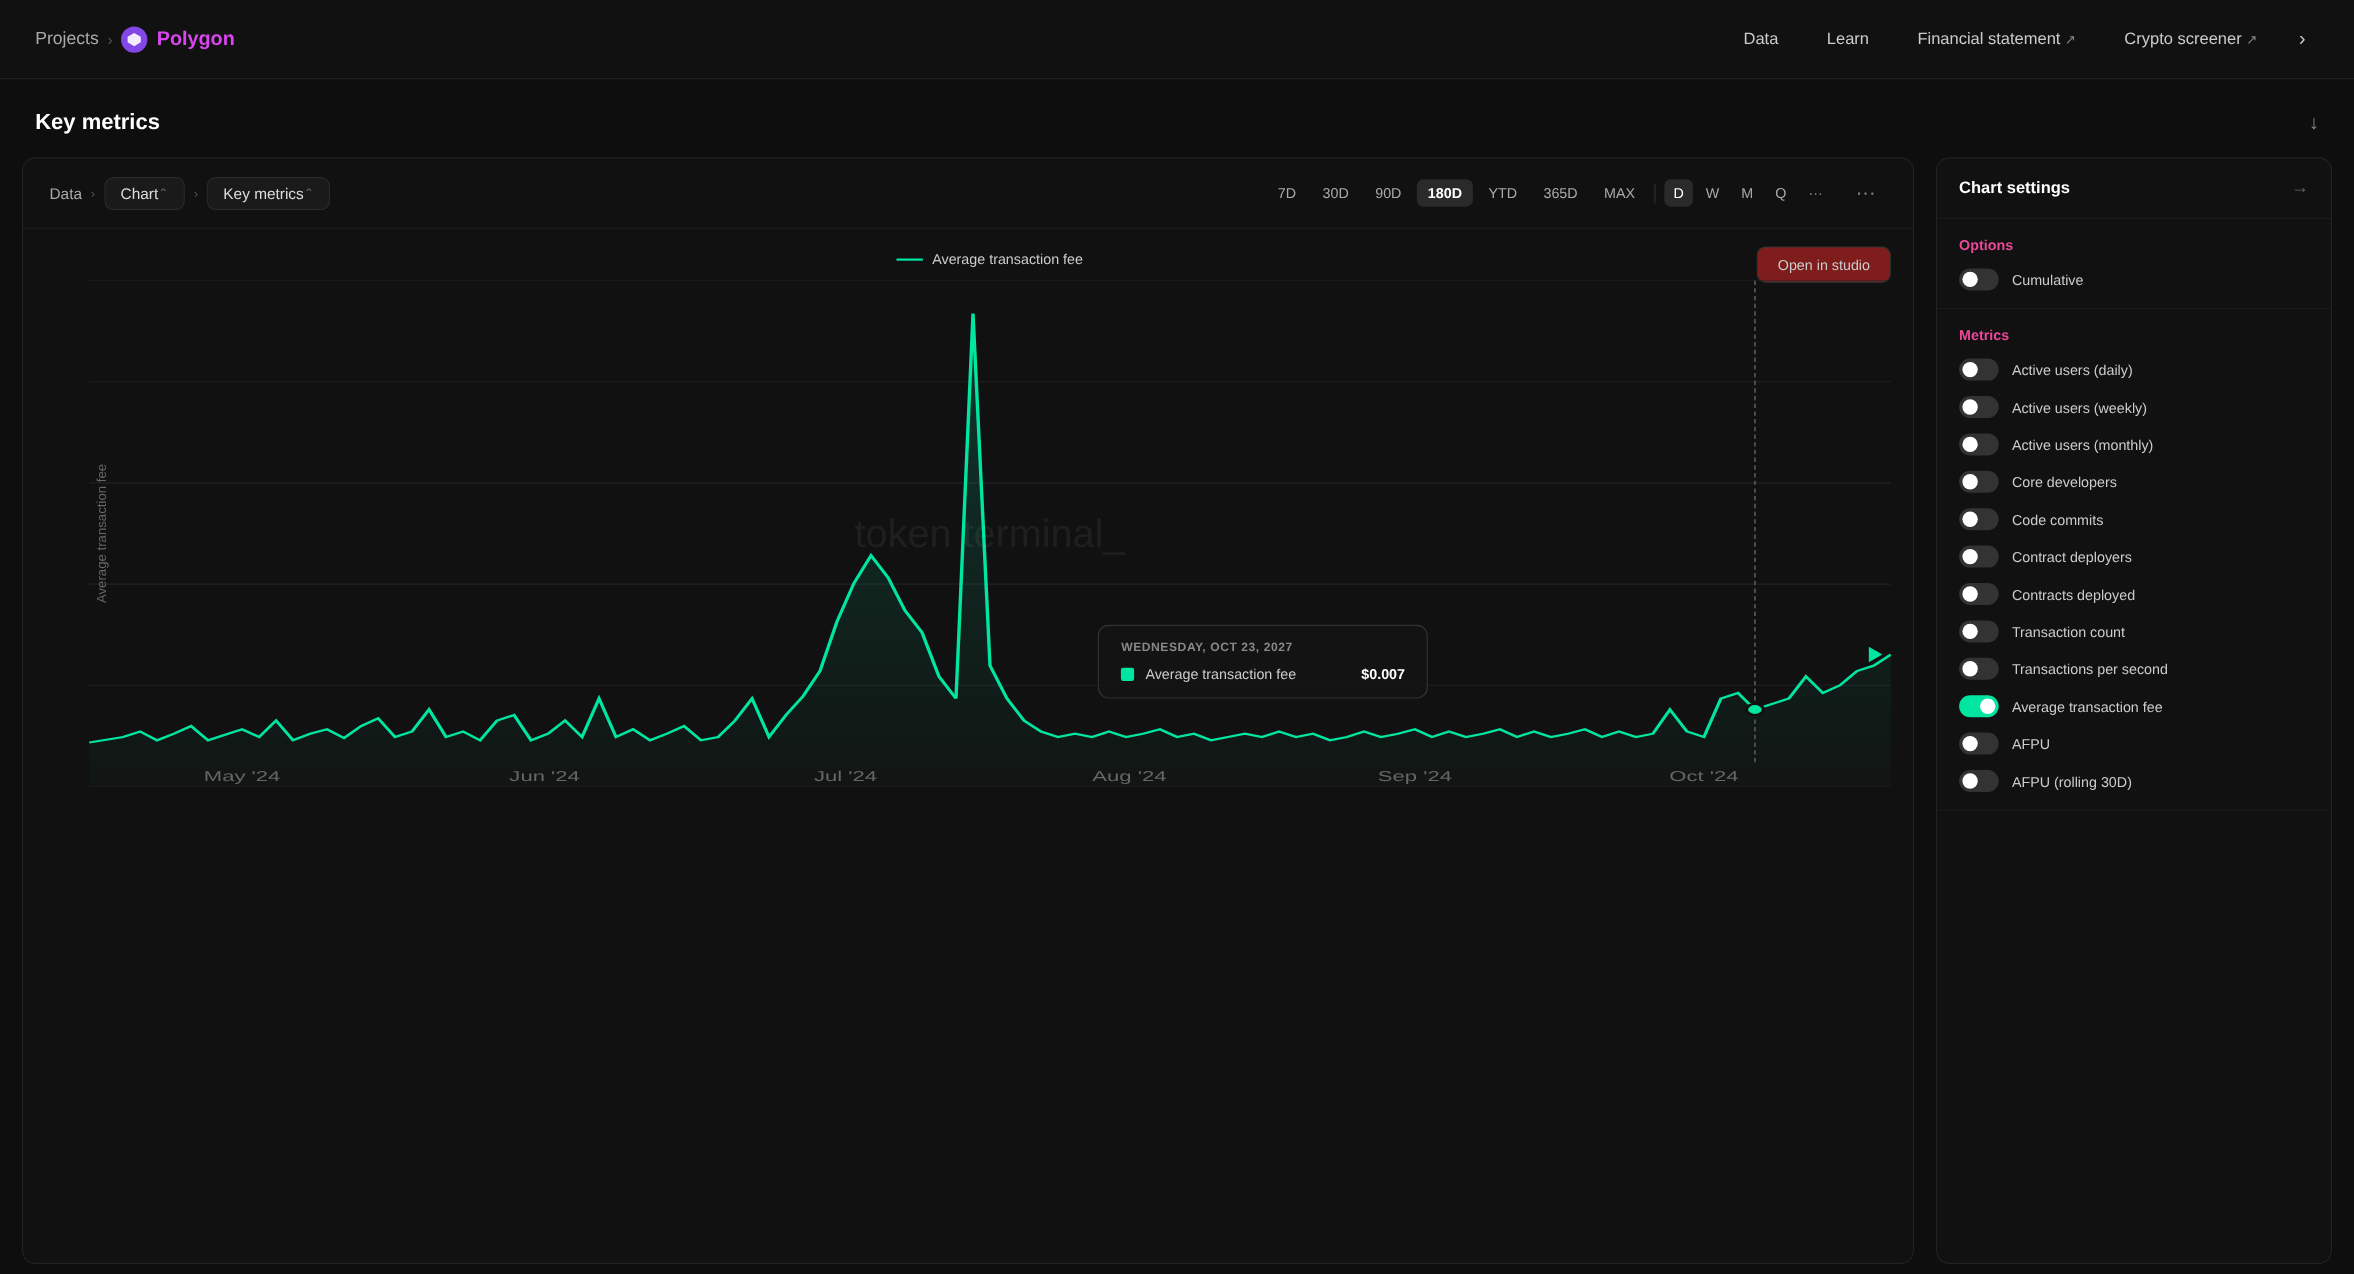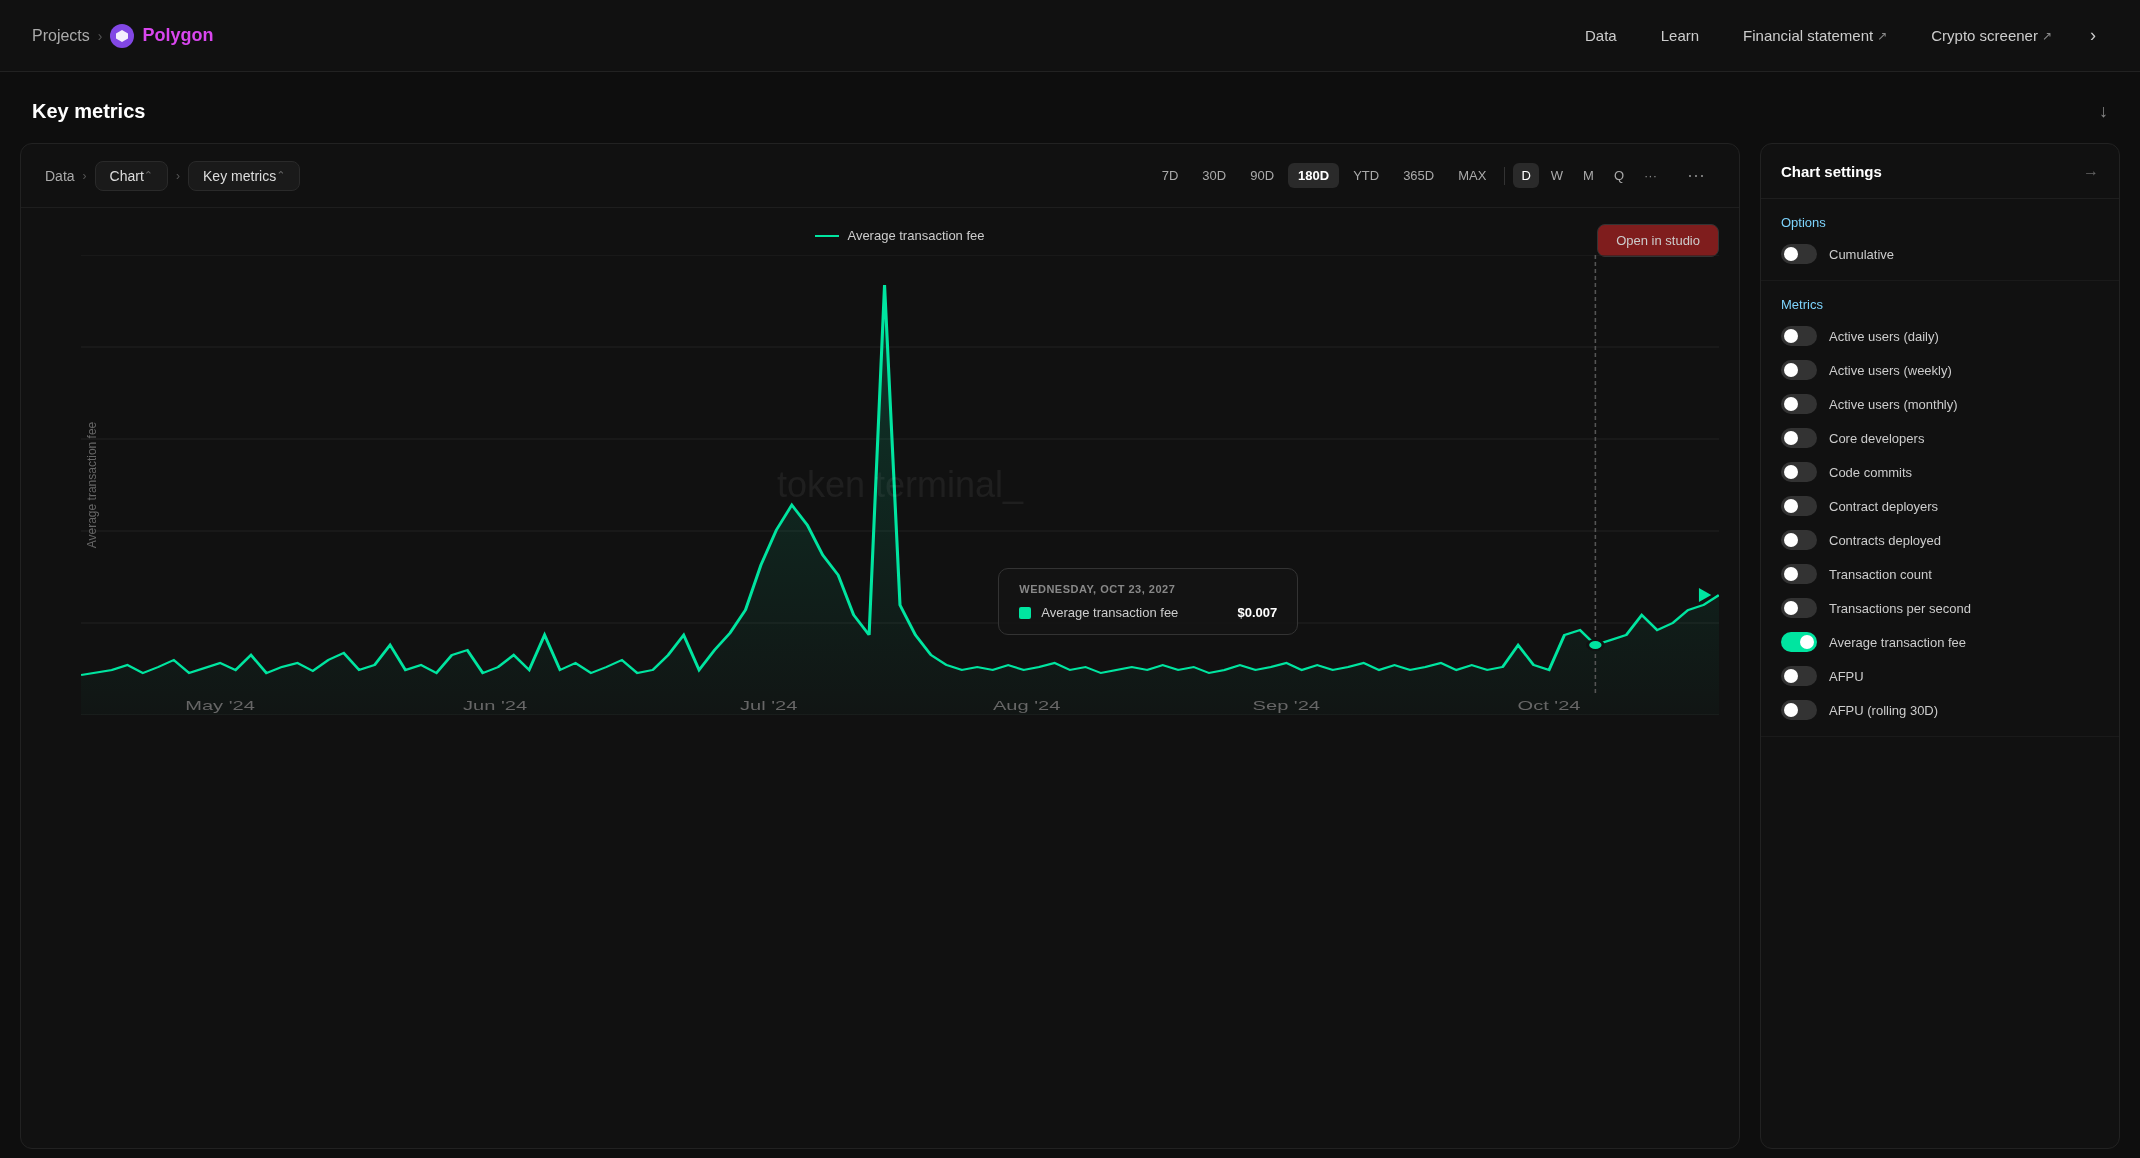--- a/index.html
+++ b/index.html
@@ -321,44 +321,43 @@
       background: #111;
       border: 1px solid #222;
       border-radius: 12px;
       margin: 0 20px;
       display: flex;
       flex-direction: column;
       overflow-y: auto;
     }
     .panel-header {
       display: flex;
-      align-items: center;
       justify-content: space-between;
       padding: 18px 20px;
       border-bottom: 1px solid #1e1e1e;
     }
     .panel-title {
       font-size: 15px;
       font-weight: 600;
       color: #fff;
     }
     .panel-arrow {
       color: #666;
       font-size: 16px;
       cursor: pointer;
     }
     .panel-section {
       padding: 16px 20px;
       border-bottom: 1px solid #1a1a1a;
     }
     .panel-section-title {
       font-size: 13px;
-      color: #7dd3fc;
+      color: #ec4899;
       margin-bottom: 14px;
-      font-weight: 400;
+      font-weight: 700;
     }
     .metric-row {
       display: flex;
       align-items: center;
       gap: 12px;
       margin-bottom: 14px;
     }
     .metric-row:last-child { margin-bottom: 0; align-items: center; }
     
     .toggle {

